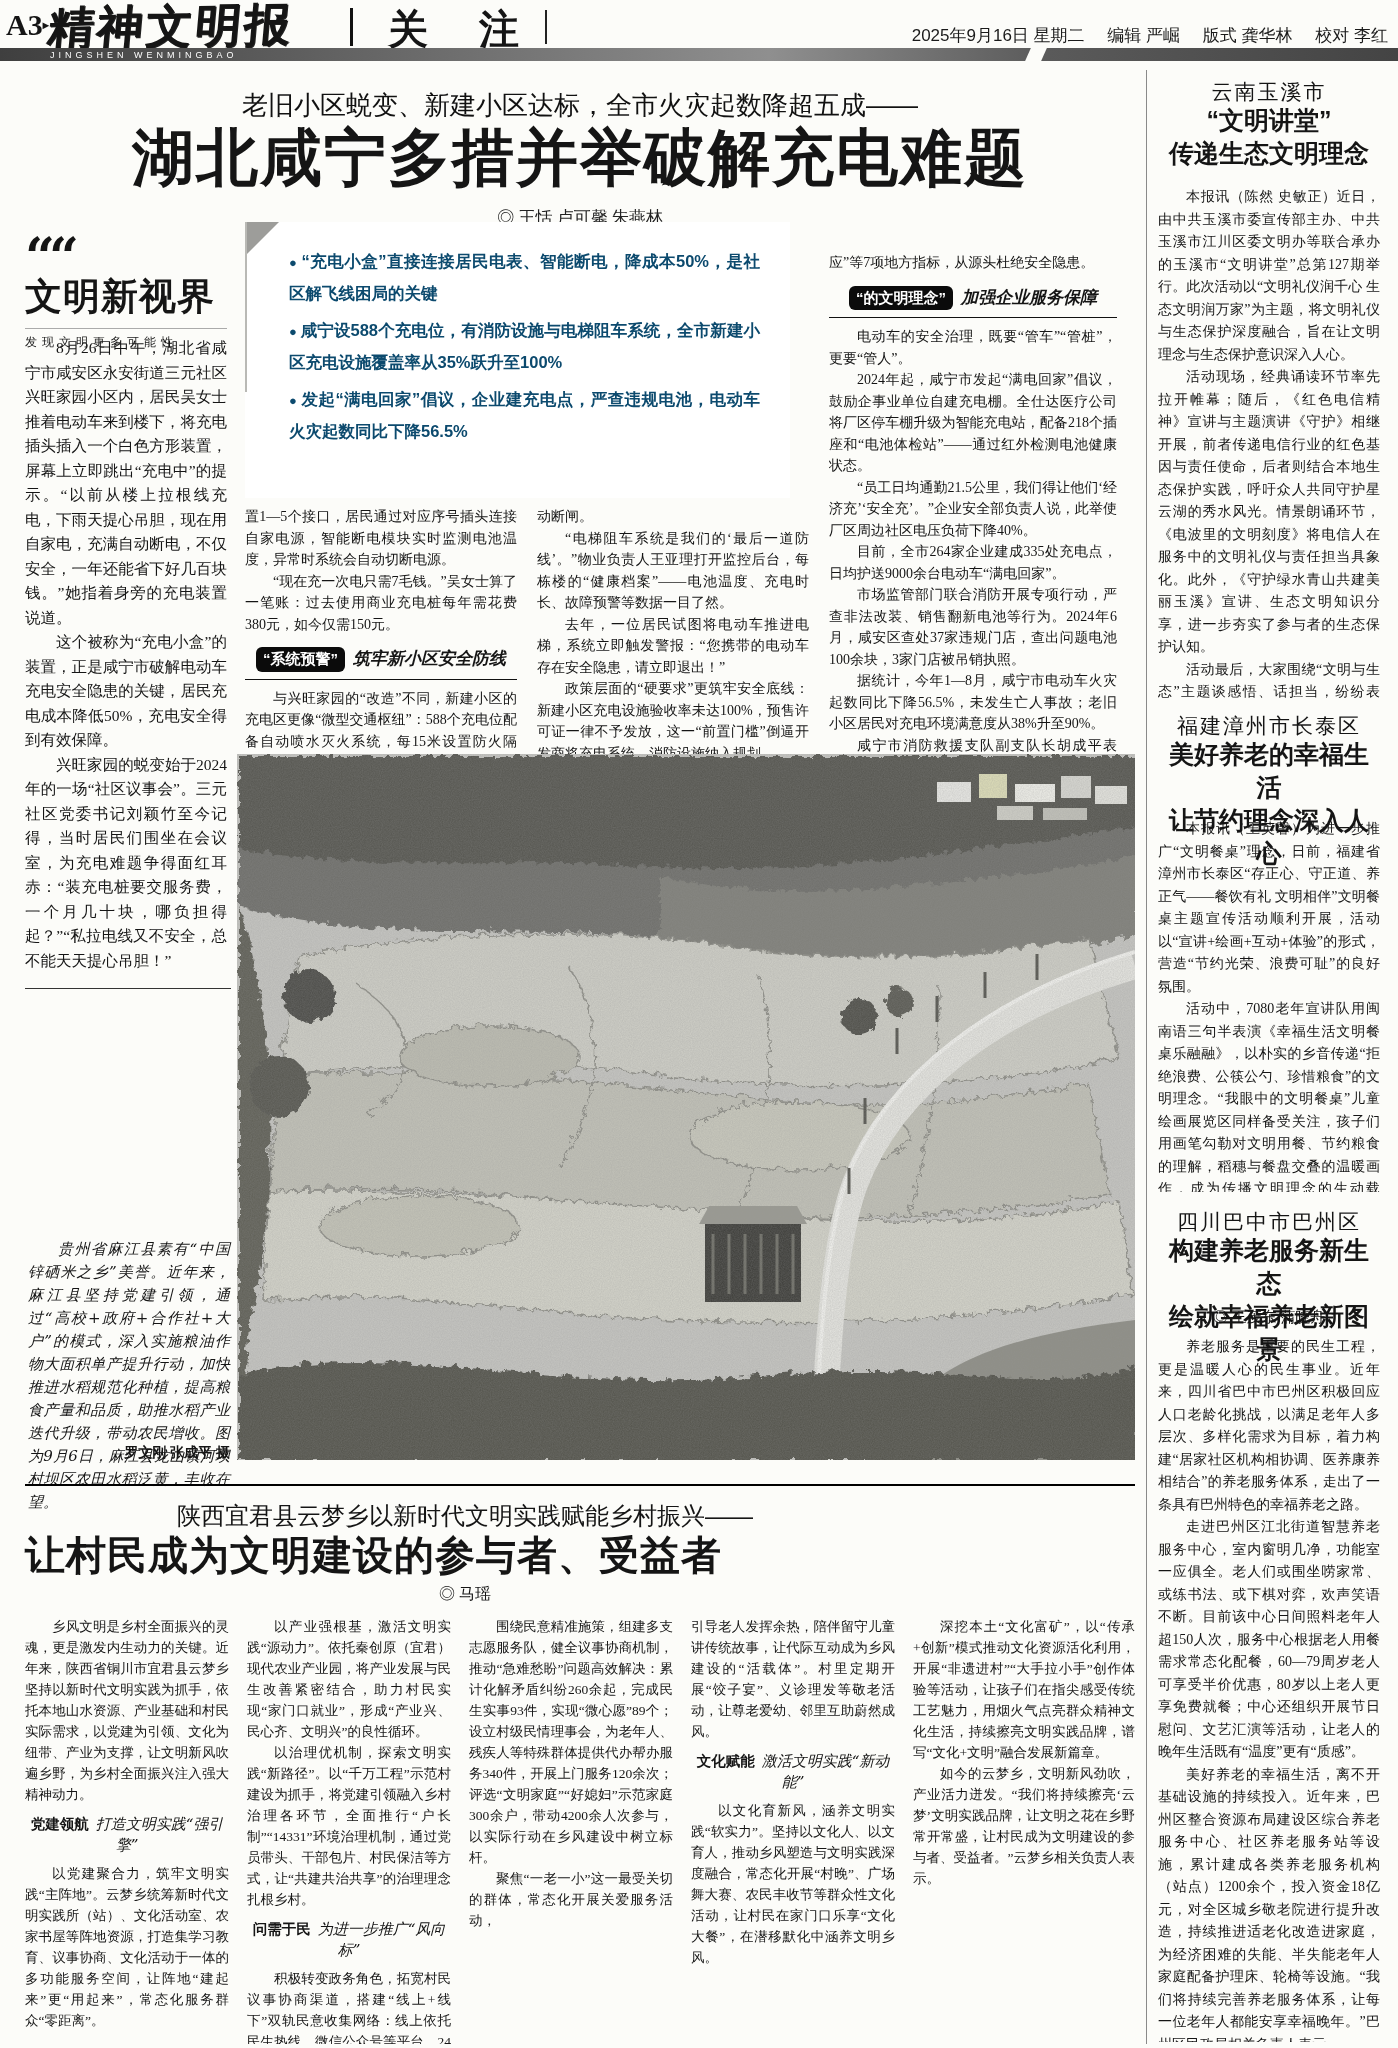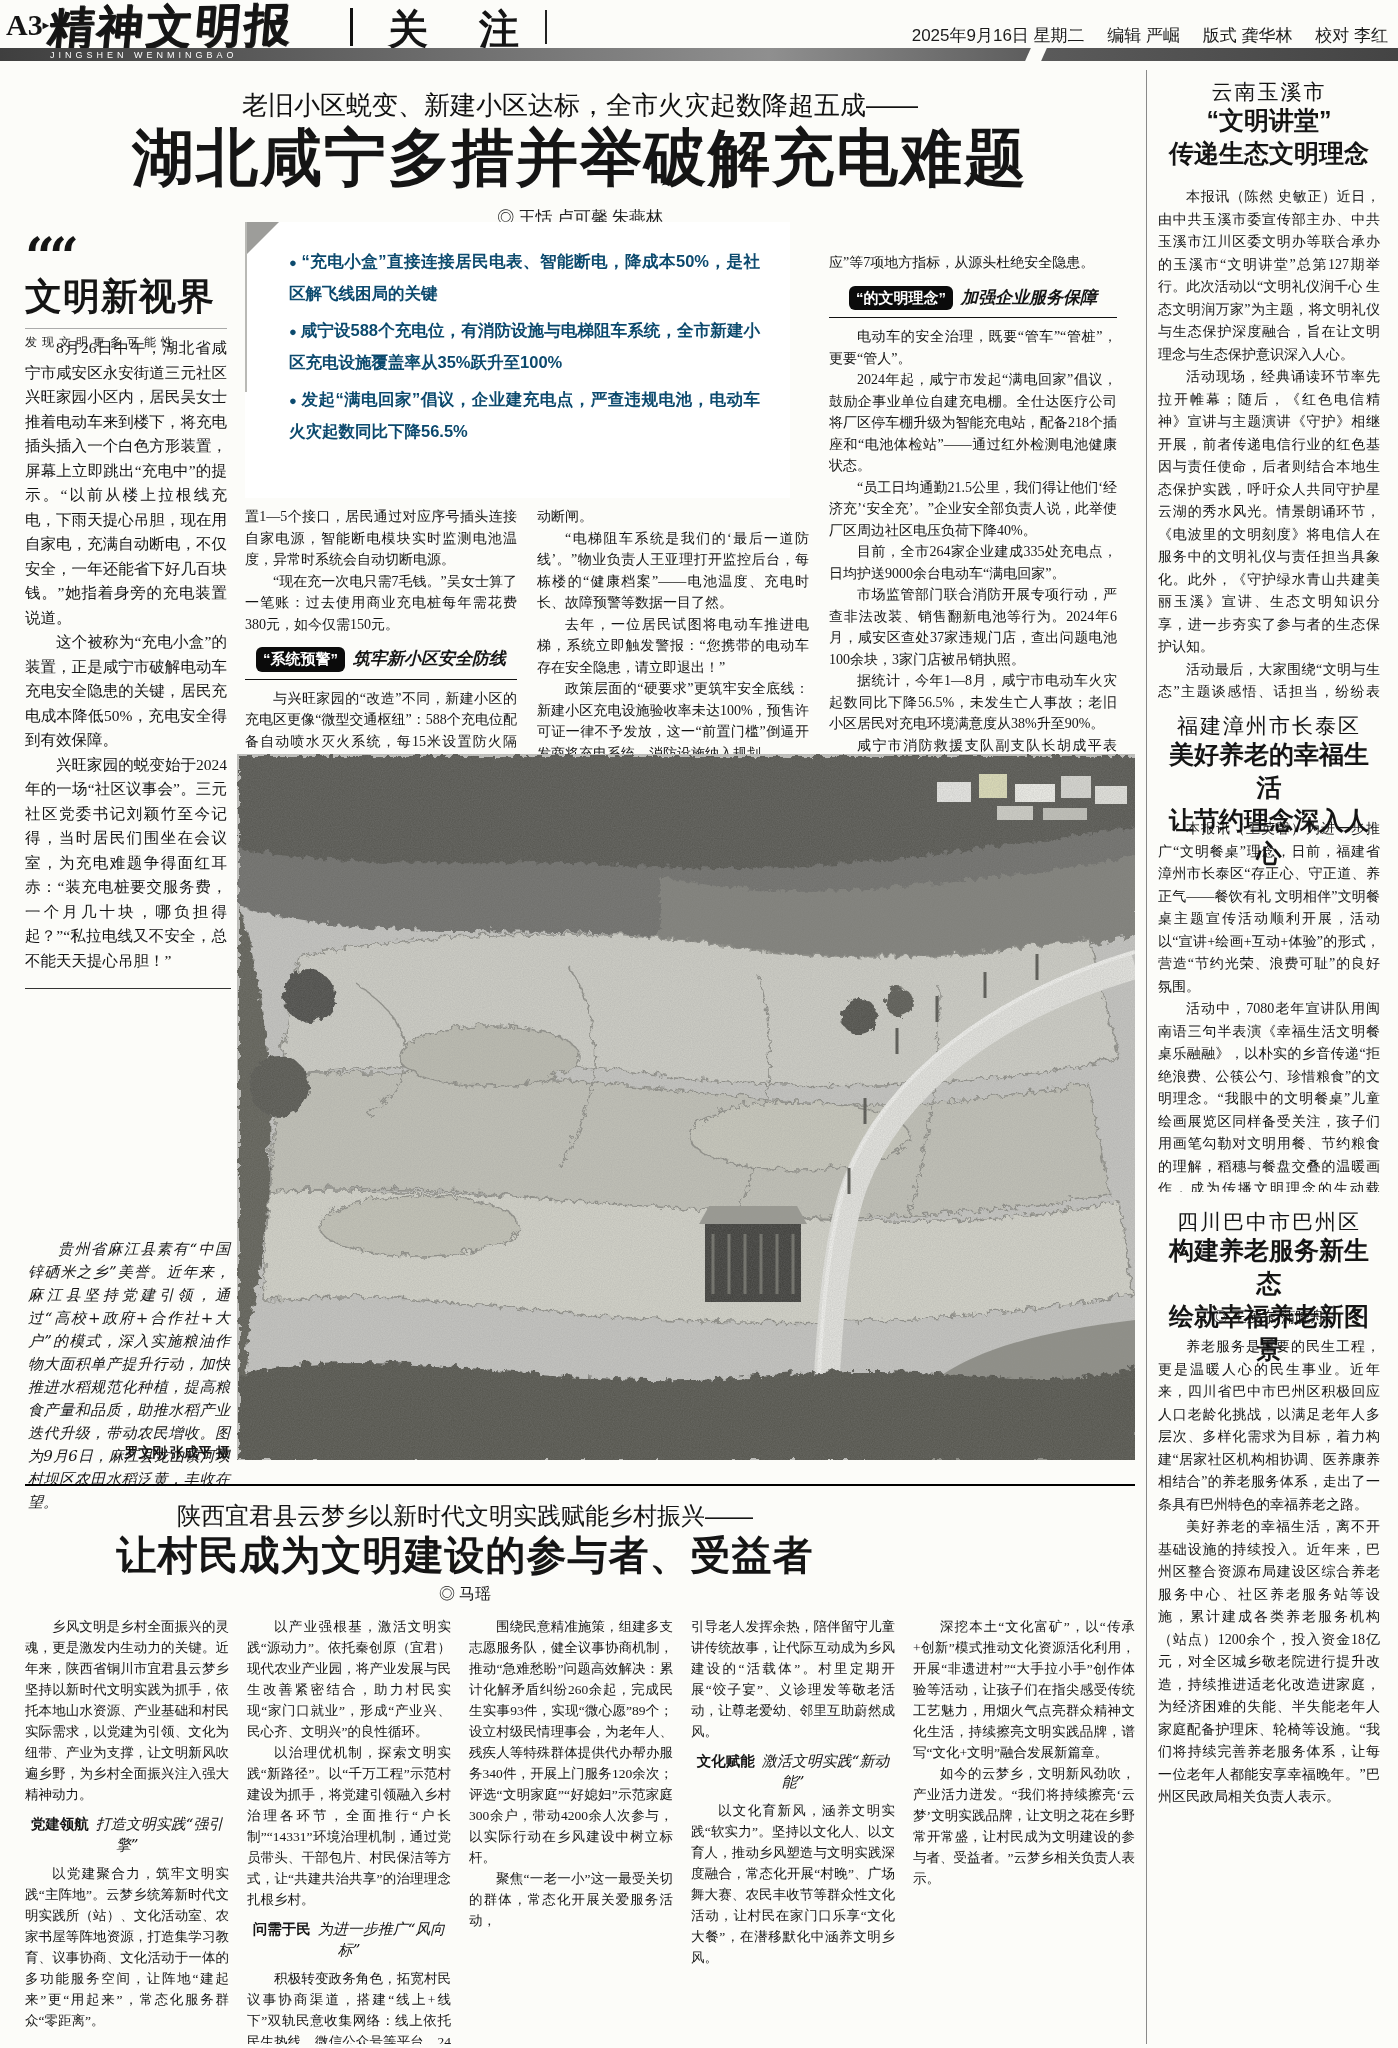--- a/index.html
+++ b/index.html
@@ -65,21 +65,21 @@
   .photo{left:237px;top:754px;width:898px;height:706px;}
   .caption{left:28px;top:1238px;width:202px;font-size:15px;line-height:23px;text-align:justify;
            font-style:italic;font-family:"DejaVu Serif",serif;}
   .caption p{margin:0;text-indent:2em;}
   .credit{left:28px;top:1444px;width:202px;text-align:right;font-size:14px;font-weight:700;
           font-family:"Liberation Sans",sans-serif;font-style:normal;}
   
   .brule{left:25px;top:1484px;width:1110px;height:2px;background:#000;}
   .bkicker{left:25px;top:1500px;width:880px;text-align:center;font-size:24px;
            font-family:"Liberation Sans",sans-serif;}
-  .bheadline{left:25px;top:1528px;width:880px;text-align:center;font-size:40px;font-weight:900;
+  .bheadline{left:25px;top:1528px;width:880px;font-size:40px;font-weight:900;
              letter-spacing:1px;font-family:"Liberation Sans",sans-serif;}
   .bbyline{left:25px;top:1584px;width:880px;text-align:center;font-size:16px;}
   .bc{top:1616px;height:428px;font-size:13.5px;line-height:21px;}
   .bc1{left:25px;width:204px;}  .bc2{left:247px;width:204px;}
   .bc3{left:469px;width:204px;} .bc4{left:691px;width:204px;}
   .bc5{left:913px;width:222px;}
   .bsub{text-align:center;margin:9px 0 7px;text-indent:0;}
   .bsub .a{font-family:"Liberation Sans",sans-serif;font-weight:800;font-size:14.5px;}
   .bsub .b{font-family:"DejaVu Serif",serif;font-style:italic;font-weight:400;font-size:15px;margin-left:7px;}
   
@@ -298,16 +298,17 @@
   </div>
 
   <div class="abs rplace" style="top:1208px">四川巴中市巴州区</div>
   <div class="abs rtitle" style="top:1234px">
     <div>构建养老服务新生态</div>
     <div>绘就幸福养老新图景</div>
   </div>
   <div class="abs rbyline" style="top:1308px">◎ 王茂东 蒲晓舟</div>
   <div class="abs rbody" style="top:1336px;height:706px">
     <p>养老服务是重要的民生工程，更是温暖人心的民生事业。近年来，四川省巴中市巴州区积极回应人口老龄化挑战，以满足老年人多层次、多样化需求为目标，着力构建“居家社区机构相协调、医养康养相结合”的养老服务体系，走出了一条具有巴州特色的幸福养老之路。</p>
+    <p>走进巴州区江北街道智慧养老服务中心，室内窗明几净，功能室一应俱全。老人们或围坐唠家常、或练书法、或下棋对弈，欢声笑语不断。目前该中心日间照料老年人超150人次，服务中心根据老人用餐需求常态化配餐，60—79周岁老人可享受半价优惠，80岁以上老人更享免费就餐；中心还组织开展节日慰问、文艺汇演等活动，让老人的晚年生活既有“温度”更有“质感”。</p>
     <p>美好养老的幸福生活，离不开基础设施的持续投入。近年来，巴州区整合资源布局建设区综合养老服务中心、社区养老服务站等设施，累计建成各类养老服务机构（站点）1200余个，投入资金18亿元，对全区城乡敬老院进行提升改造，持续推进适老化改造进家庭，为经济困难的失能、半失能老年人家庭配备护理床、轮椅等设施。“我们将持续完善养老服务体系，让每一位老年人都能安享幸福晚年。”巴州区民政局相关负责人表示。</p>
   </div>
 
 </div>
 
 </body></html>

